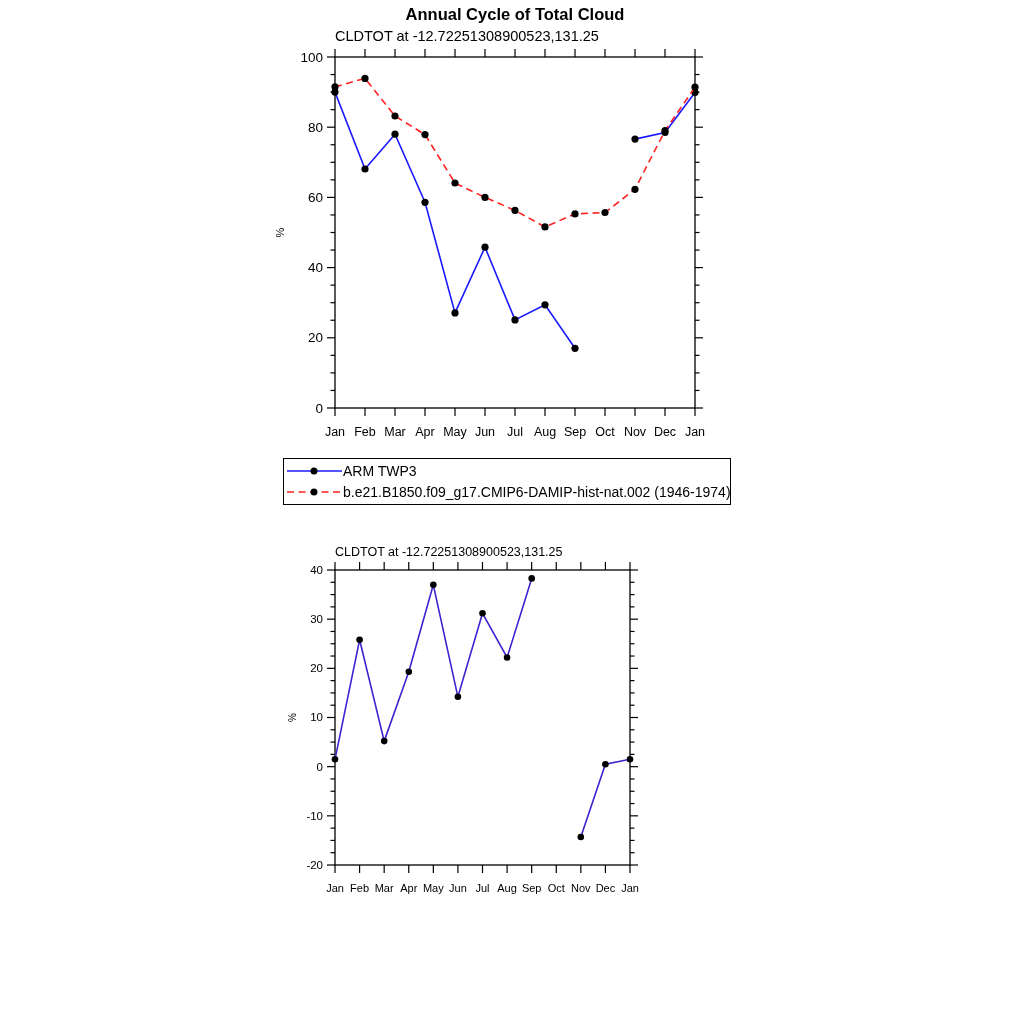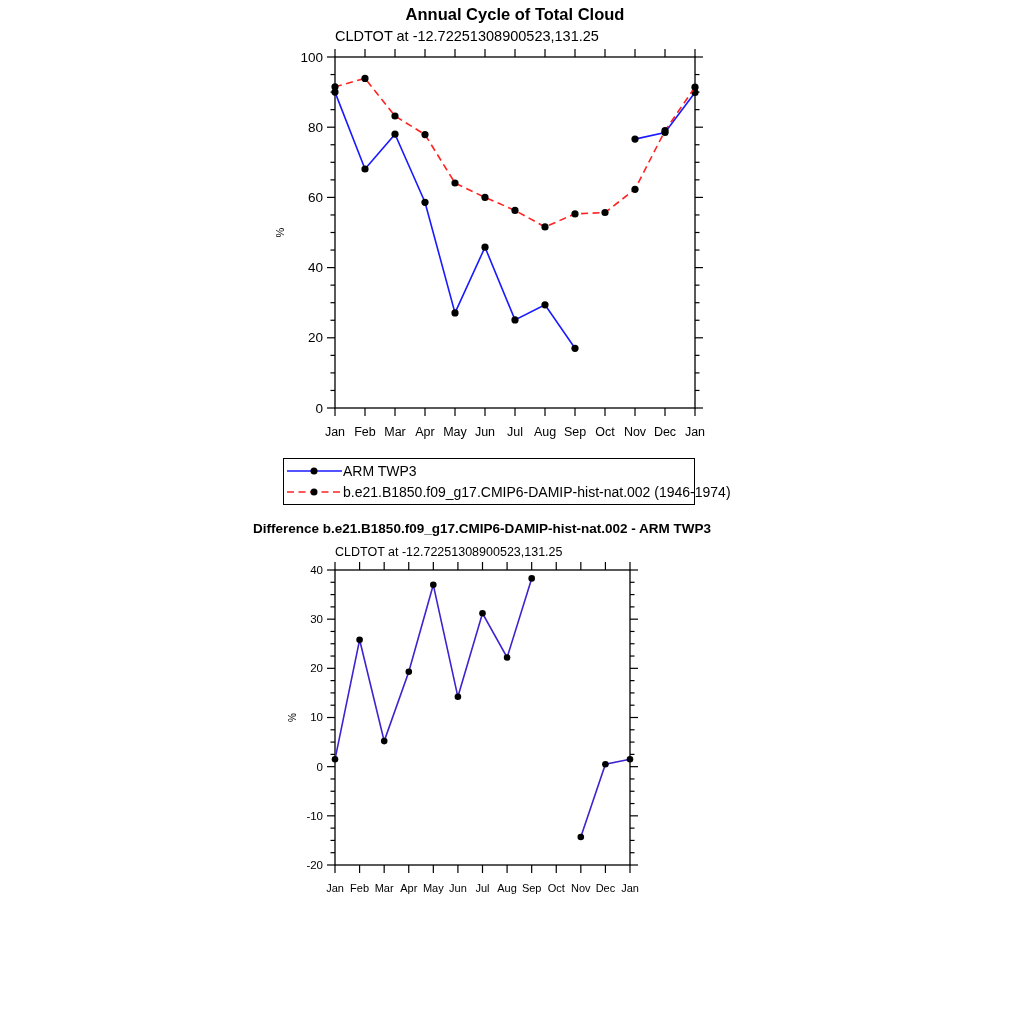--- a/index.html
+++ b/index.html
@@ -37,21 +37,21 @@
     left: 482px; top: 521px;
     transform: translateX(-50%);
     font-size: 13.5px; font-weight: bold;
   }
   .chart-subtitle-2 {
     left: 335px; top: 545px;
     font-size: 12.5px;
   }
   .legend {
     left: 283px; top: 458px;
-    width: 412px; height: 47px;
+    width: 448px; height: 47px;
     border: 1.3px solid #000000;
     box-sizing: border-box;
     display: flex;
     flex-direction: column;
     justify-content: space-evenly;
     padding-left: 2px;
   }
   .legend-row {
     display: flex;
     align-items: center;
@@ -337,16 +337,15 @@
     </div>
     <div class="legend-row">
       <svg width="57" height="14">
         <line x1="1" y1="7" x2="56" y2="7" stroke-width="1.6" stroke-dasharray="7 4.5" stroke="#ff2222"></line>
         <circle cx="28" cy="7" r="3.5" fill="#000000"></circle>
       </svg>
       <span class="legend-label">b.e21.B1850.f09_g17.CMIP6-DAMIP-hist-nat.002 (1946-1974)</span>
     </div>
   </div>
 
-  <div class="abs chart-title-2">Difference b.e21.B1850.f09_g17.CMIP6-DAMIP-hist-nat.002 - ARM TWP3</div>
   <div class="abs chart-subtitle-2">CLDTOT at -12.72251308900523,131.25</div>
 
 </div>
 
 </body></html>

